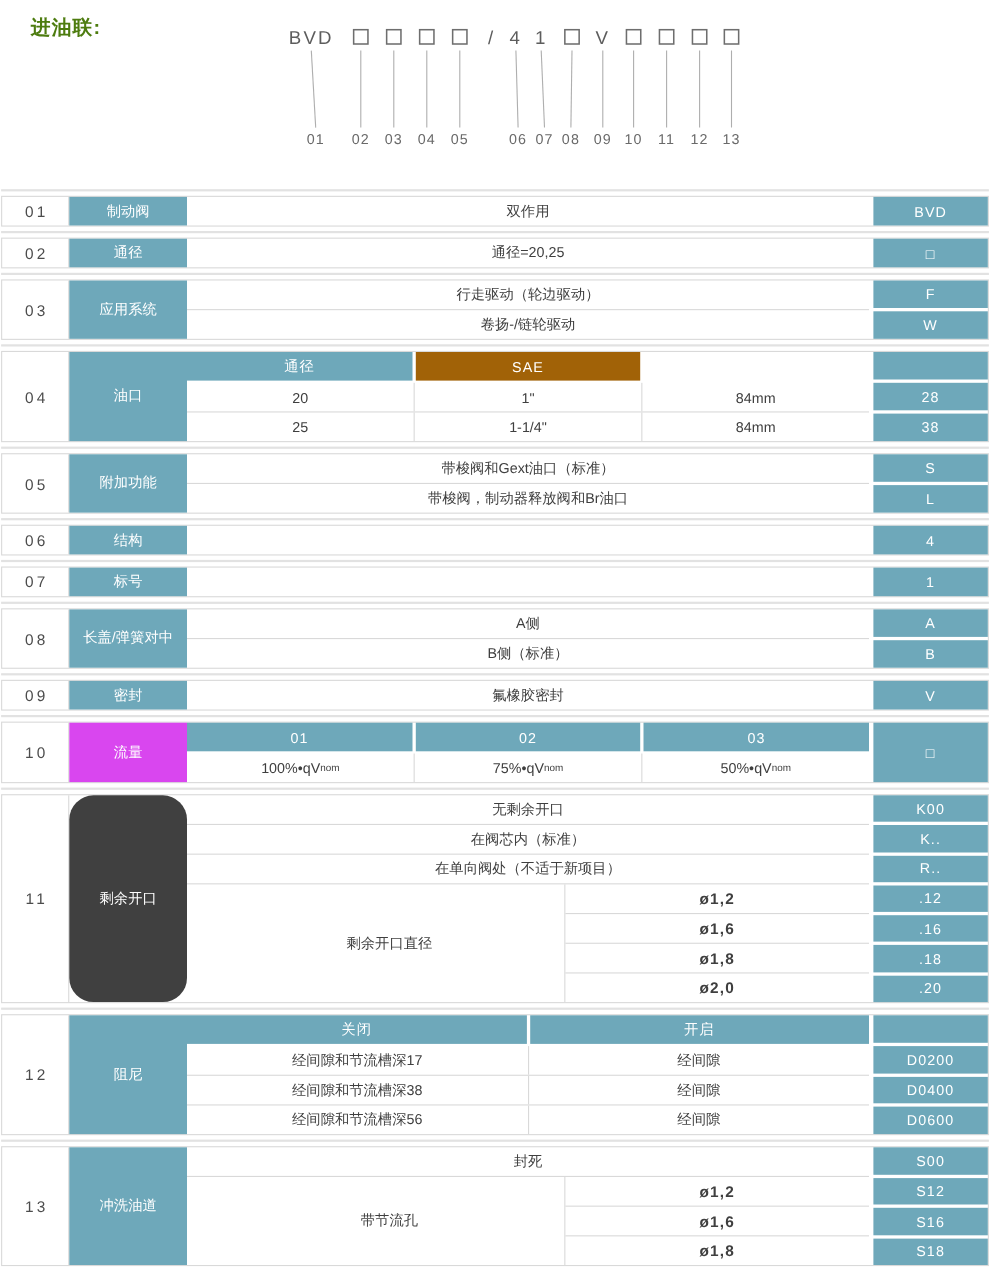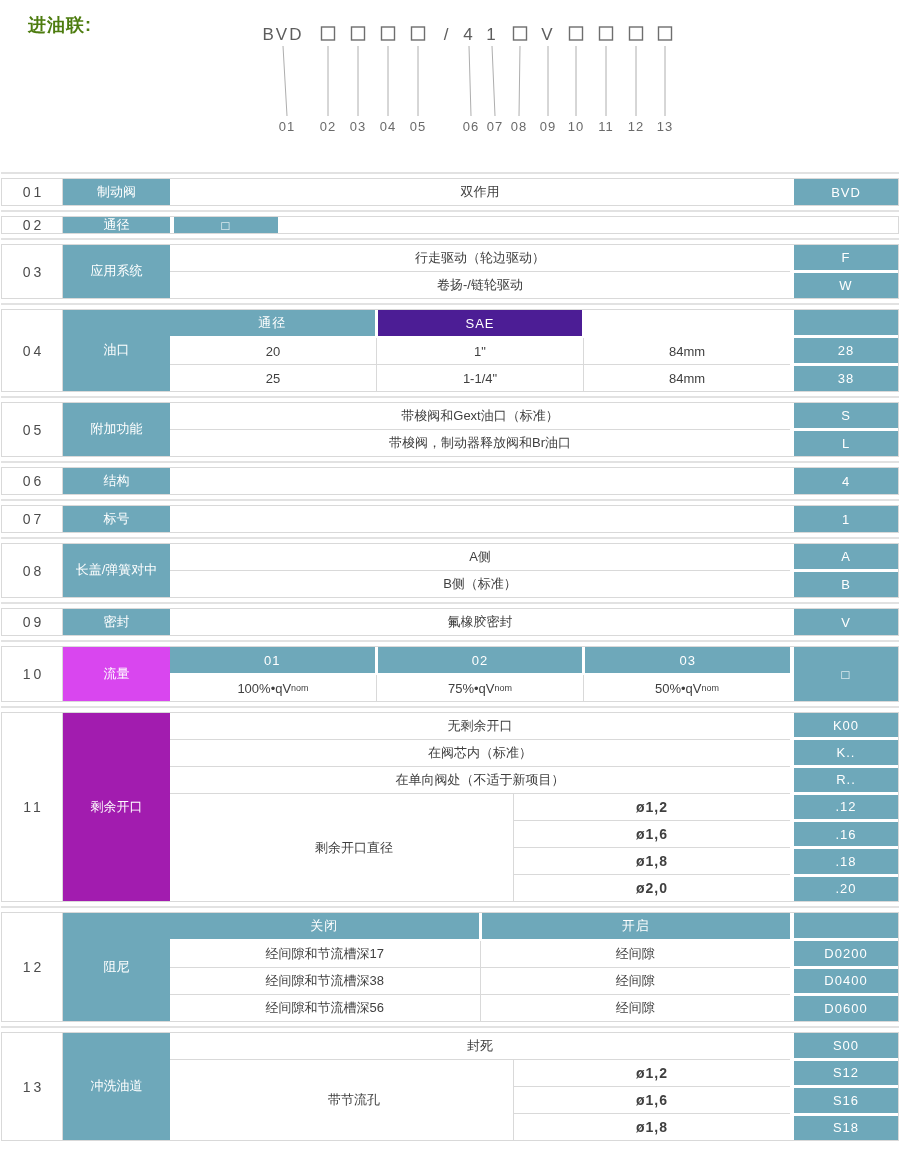--- a/index.html
+++ b/index.html
@@ -89,20 +89,23 @@
           <div class="drow">双作用</div>
         </div>
         <div class="codecol">
           <div class="codecell" style="background: rgb(110, 168, 186);">BVD</div>
         </div>
       </div>
       <div class="sep"></div>
       <div class="block">
         <div class="num">02</div>
         <div class="label" style="background: rgb(110, 168, 186);">通径</div>
+        <div class="body">
+          <div class="drow">通径=20,25</div>
+        </div>
         <div class="codecol">
           <div class="codecell" style="background: rgb(110, 168, 186);">□</div>
         </div>
       </div>
       <div class="sep"></div>
       <div class="block">
         <div class="num">03</div>
         <div class="label" style="background: rgb(110, 168, 186);">应用系统</div>
         <div class="body">
           <div class="drow">行走驱动（轮边驱动）</div>
@@ -113,21 +116,21 @@
           <div class="codecell" style="background: rgb(110, 168, 186);">W</div>
         </div>
       </div>
       <div class="sep"></div>
       <div class="block">
         <div class="num">04</div>
         <div class="label" style="background: rgb(110, 168, 186);">油口</div>
         <div class="body">
           <div class="hrow">
             <div class="hcell" style="background: rgb(110, 168, 186);">通径</div>
-            <div class="hcell" style="background: #4c1d95;">SAE</div>
+            <div class="hcell" style="background: #a16207;">SAE</div>
             <div class="hcell" style="background: rgb(110, 168, 186); margin-top: 26px;">孔距</div>
           </div>
           <div class="crow">
             <div class="ccell">20</div>
             <div class="ccell">1"</div>
             <div class="ccell">84mm</div>
           </div>
           <div class="crow">
             <div class="ccell">25</div>
             <div class="ccell">1-1/4"</div>
@@ -224,21 +227,21 @@
             </div>
           </div>
         </div>
         <div class="codecol">
           <div class="codecell" style="background: rgb(110, 168, 186);">□</div>
         </div>
       </div>
       <div class="sep"></div>
       <div class="block">
         <div class="num">11</div>
-        <div class="label" style="background: #a21caf;">剩余开口</div>
+        <div class="label" style="background: #404040; border-radius: 22px;">剩余开口</div>
         <div class="body">
           <div class="drow">无剩余开口</div>
           <div class="drow">在阀芯内（标准）</div>
           <div class="drow">在单向阀处（不适于新项目）</div>
           <div class="spanwrap">
             <div class="spanlabel">剩余开口直径</div>
             <div class="spanrows">
               <div class="srow">ø1,2</div>
               <div class="srow">ø1,6</div>
               <div class="srow">ø1,8</div>

